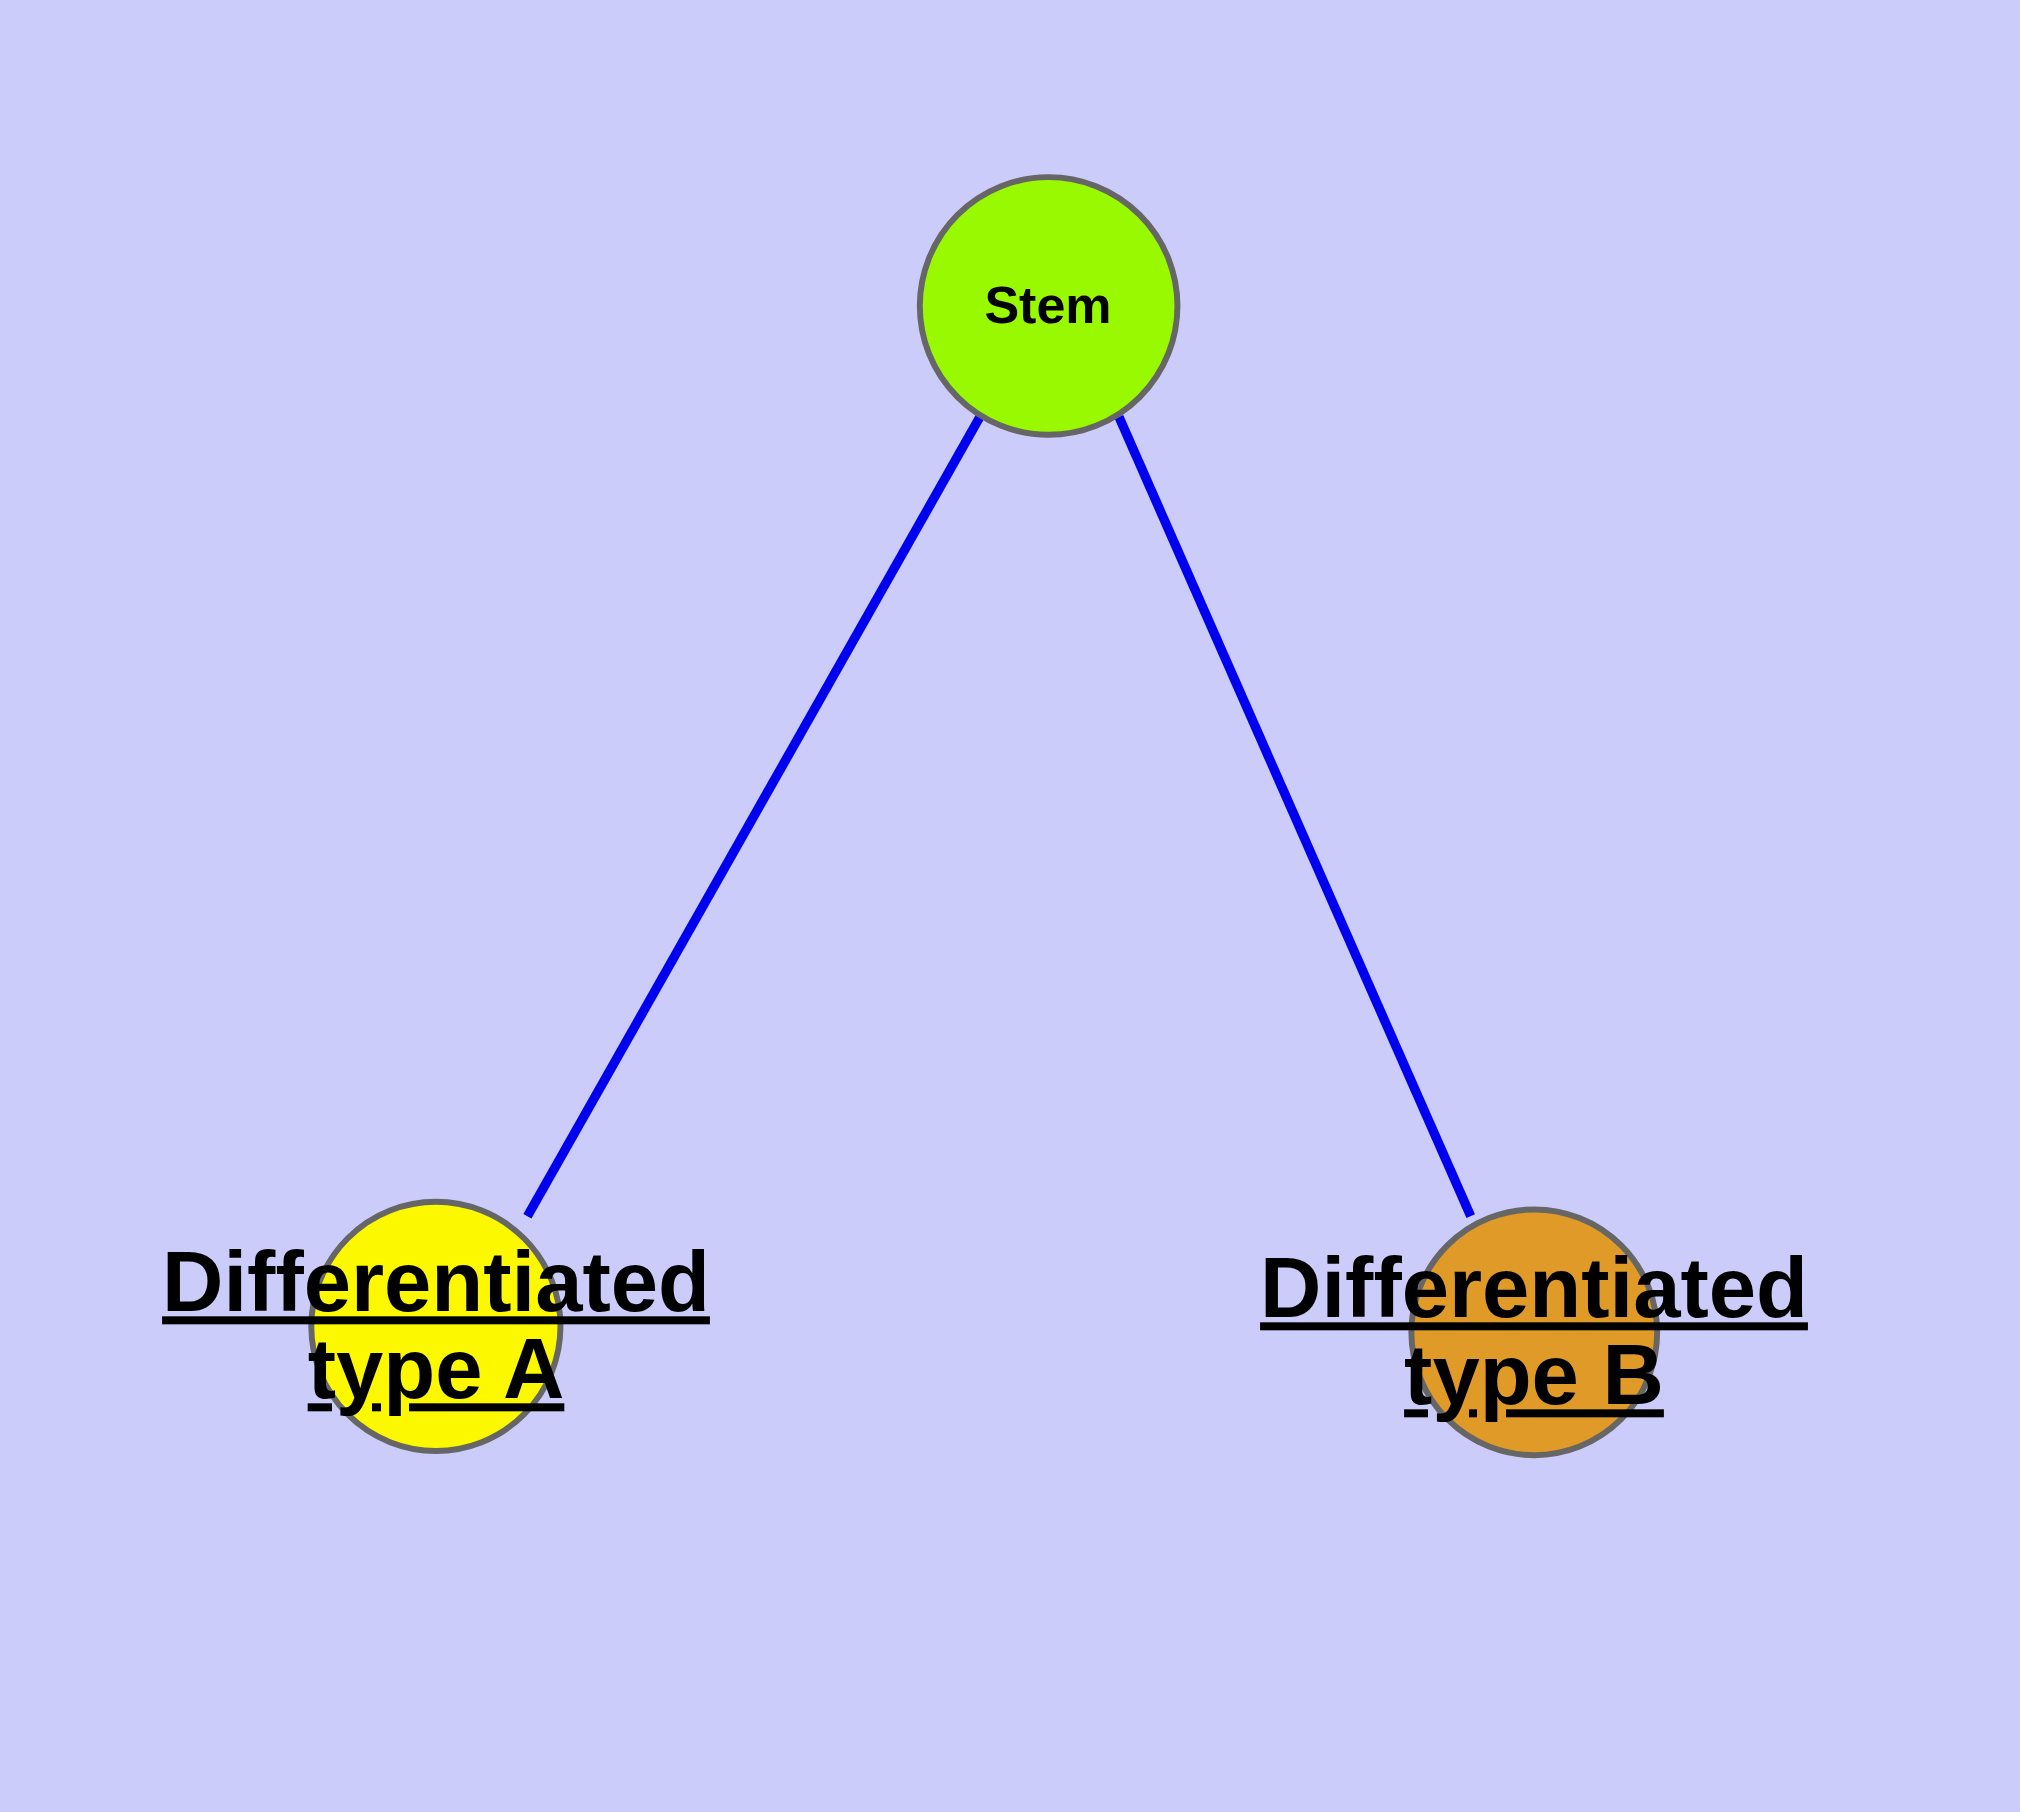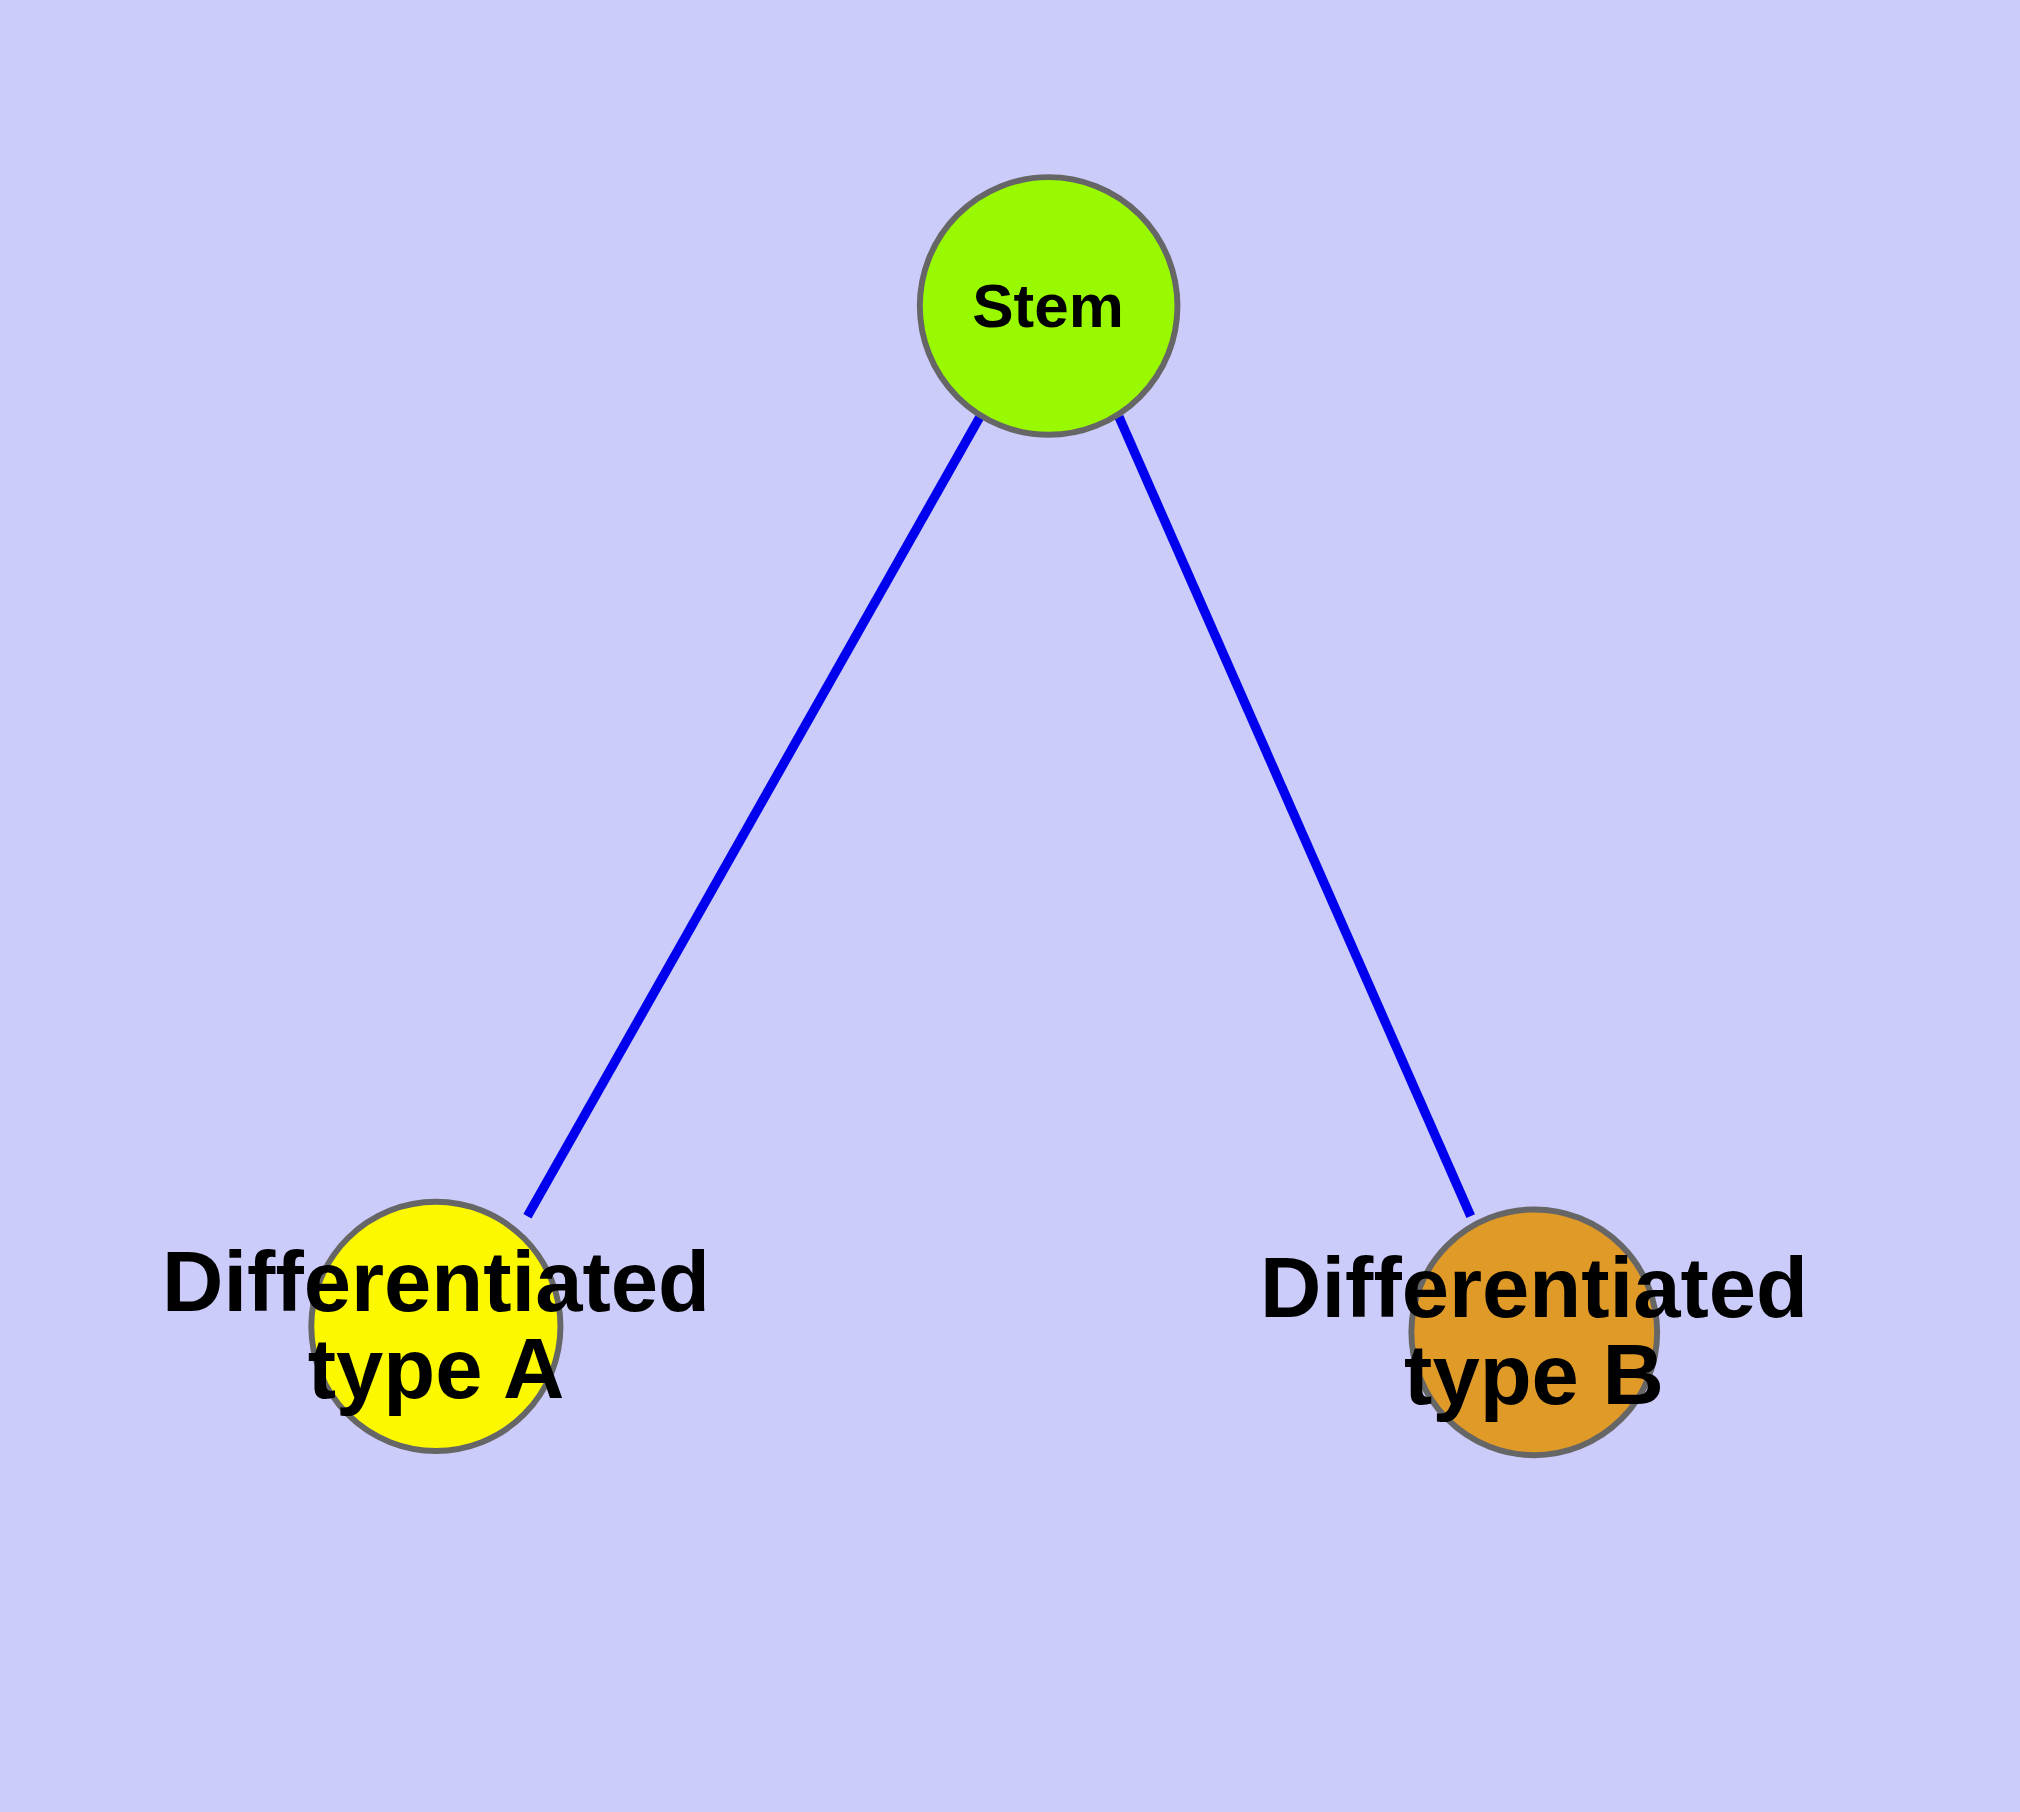--- a/index.html
+++ b/index.html
@@ -31,40 +31,41 @@
     line-height: 1.02;
     white-space: pre-line;
     pointer-events: none;
     transform: translate(-50%, -50%);
   }
   .label-stem {
     font-size: 78px;
   }
   .label-leaf {
     font-size: 85px;
+    text-decoration: underline;
   }
 </style>
 </head>
 <body>
 
 <div id="canvas" style="background: rgb(204, 204, 250);">
 
   <svg id="graph-svg" viewBox="0 0 2384 2138">
     <g>
       <line x1="1157" y1="490" x2="622" y2="1435" stroke="#0000ee" stroke-width="11" stroke-linecap="butt"></line>
       <line x1="1320" y1="492" x2="1735" y2="1435" stroke="#0000ee" stroke-width="11" stroke-linecap="butt"></line>
     </g>
     <g>
       <circle cx="514" cy="1565" r="147" fill="#fbf800" stroke="#666666" stroke-width="7"></circle>
       <circle cx="1810" cy="1572" r="145" fill="#e09a28" stroke="#666666" stroke-width="7"></circle>
       <circle cx="1237" cy="361" r="152" fill="#99f900" stroke="#666666" stroke-width="7"></circle>
     </g>
   </svg>
 
-  <div class="node-label label-stem" style="left: 1048px; top: 306px; font-size: 62px; color: rgb(0, 0, 0); text-align: center;">Stem</div>
+  <div class="node-label label-stem" style="left: 1048px; top: 306px; font-size: 52px; color: rgb(0, 0, 0); text-align: center;">Stem</div>
 
   <div class="node-label label-leaf" style="left: 436px; top: 1326px; font-size: 85px; color: rgb(0, 0, 0);">Differentiated
 type A</div>
 
   <div class="node-label label-leaf" style="left: 1534px; top: 1332px; font-size: 85px; color: rgb(0, 0, 0);">Differentiated
 type B</div>
 
 </div>
 
 

